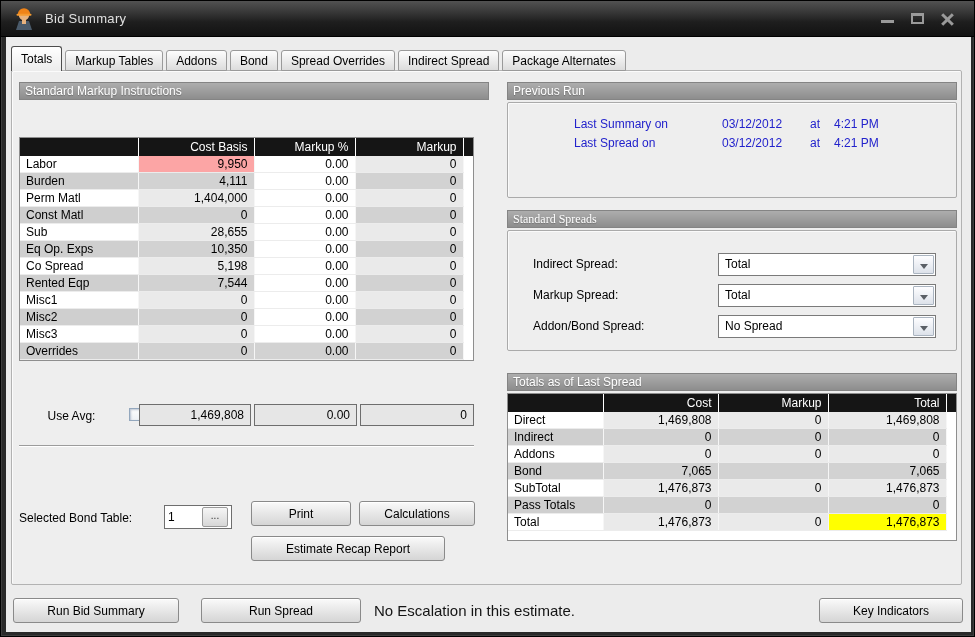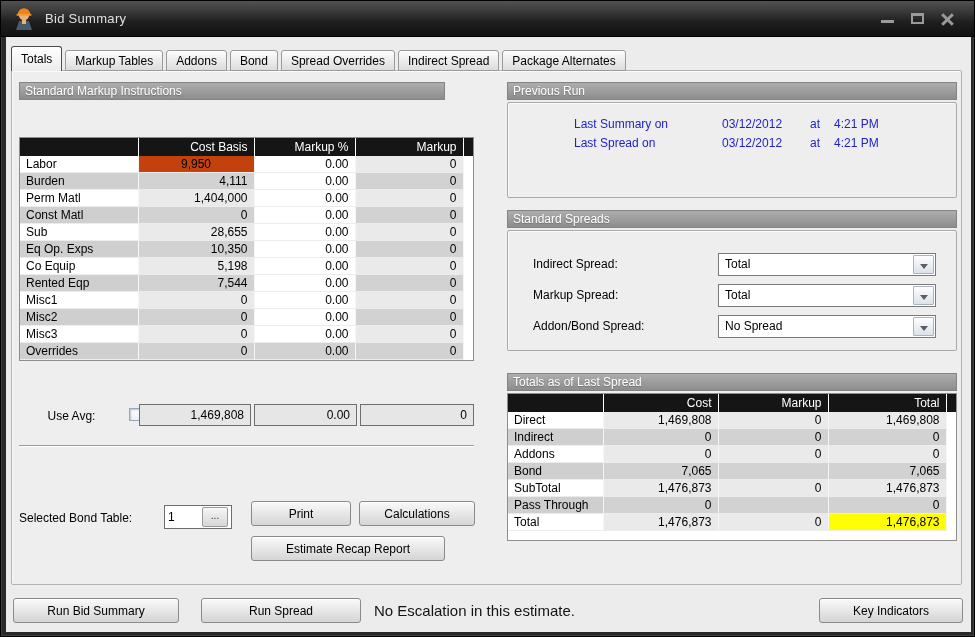--- a/index.html
+++ b/index.html
@@ -124,42 +124,42 @@
       <div class="tab">Markup Tables</div>
       <div class="tab">Addons</div>
       <div class="tab">Bond</div>
       <div class="tab">Spread Overrides</div>
       <div class="tab">Indirect Spread</div>
       <div class="tab">Package Alternates</div>
     </div>
 
     <div class="tabpage">
 
-      <div class="secbar" style="left:7px; top:11px; width:426px;">Standard Markup Instructions</div>
+      <div class="secbar" style="left:7px; top:11px; width:470px;">Standard Markup Instructions</div>
 
       <div class="gridwrap" style="left:7px; top:66px;">
         <table class="grid" style="width:453px;">
           <colgroup>
               <col style="width:118px">
               <col style="width:116px">
               <col style="width:101px">
               <col style="width:108px">
               <col style="width:10px">
             </colgroup>
           <tbody>
               <tr>
             <th></th>
             <th>Cost Basis</th>
             <th>Markup %</th>
             <th>Markup</th>
             <th></th>
           </tr>
           <tr>
             <td>Labor</td>
-            <td class="num ro" style="background:#c2410c;text-align:center;">9,950</td>
+            <td class="num ro" style="background:#fca5a5;">9,950</td>
             <td class="num ed">0.00</td>
             <td class="num ro">0</td>
             <td class="fill"></td>
           </tr>
           <tr class="alt">
             <td>Burden</td>
             <td class="num ro">4,111</td>
             <td class="num ed">0.00</td>
             <td class="num ro">0</td>
             <td class="fill"></td>
@@ -186,21 +186,21 @@
             <td class="fill"></td>
           </tr>
           <tr class="alt">
             <td>Eq Op. Exps</td>
             <td class="num ro">10,350</td>
             <td class="num ed">0.00</td>
             <td class="num ro">0</td>
             <td class="fill"></td>
           </tr>
           <tr>
-            <td>Co Equip</td>
+            <td>Co Spread</td>
             <td class="num ro">5,198</td>
             <td class="num ed">0.00</td>
             <td class="num ro">0</td>
             <td class="fill"></td>
           </tr>
           <tr class="alt">
             <td>Rented Eqp</td>
             <td class="num ro">7,544</td>
             <td class="num ed">0.00</td>
             <td class="num ro">0</td>
@@ -264,21 +264,21 @@
           <span class="pt">4:21 PM</span>
         </div>
         <div class="prevline">
           <span class="pl">Last Spread on</span>
           <span class="pd">03/12/2012</span>
           <span class="pa">at</span>
           <span class="pt">4:21 PM</span>
         </div>
       </div>
 
-      <div class="secbar" style="left:495px; top:139px; width:450px;">Standard Spreads</div>
+      <div class="secbar" style="left:495px; top:139px; width:450px;font-family:Liberation Serif, serif;">Standard Spreads</div>
       <div class="gbox" style="left:495px; top:159px; width:450px; height:121px;">
         <div class="spread-label" style="left:25px; top:22px;">Indirect Spread:</div>
         <div class="combo" style="left:210px; top:22px; width:218px;">
           <span class="val">Total</span>
           <span class="arrowbtn"></span>
         </div>
         <div class="spread-label" style="left:25px; top:53px;">Markup Spread:</div>
         <div class="combo" style="left:210px; top:53px; width:218px;">
           <span class="val">Total</span>
           <span class="arrowbtn"></span>
@@ -337,21 +337,21 @@
             <td class="fill"></td>
           </tr>
           <tr>
             <td>SubTotal</td>
             <td class="num ro">1,476,873</td>
             <td class="num ro">0</td>
             <td class="num ro">1,476,873</td>
             <td class="fill"></td>
           </tr>
           <tr class="alt">
-            <td>Pass Through</td>
+            <td>Pass Totals</td>
             <td class="num ro">0</td>
             <td class="num ro"></td>
             <td class="num ro">0</td>
             <td class="fill"></td>
           </tr>
           <tr>
             <td>Total</td>
             <td class="num ro">1,476,873</td>
             <td class="num ro">0</td>
             <td class="num" style="background: rgb(255, 255, 0);">1,476,873</td>

